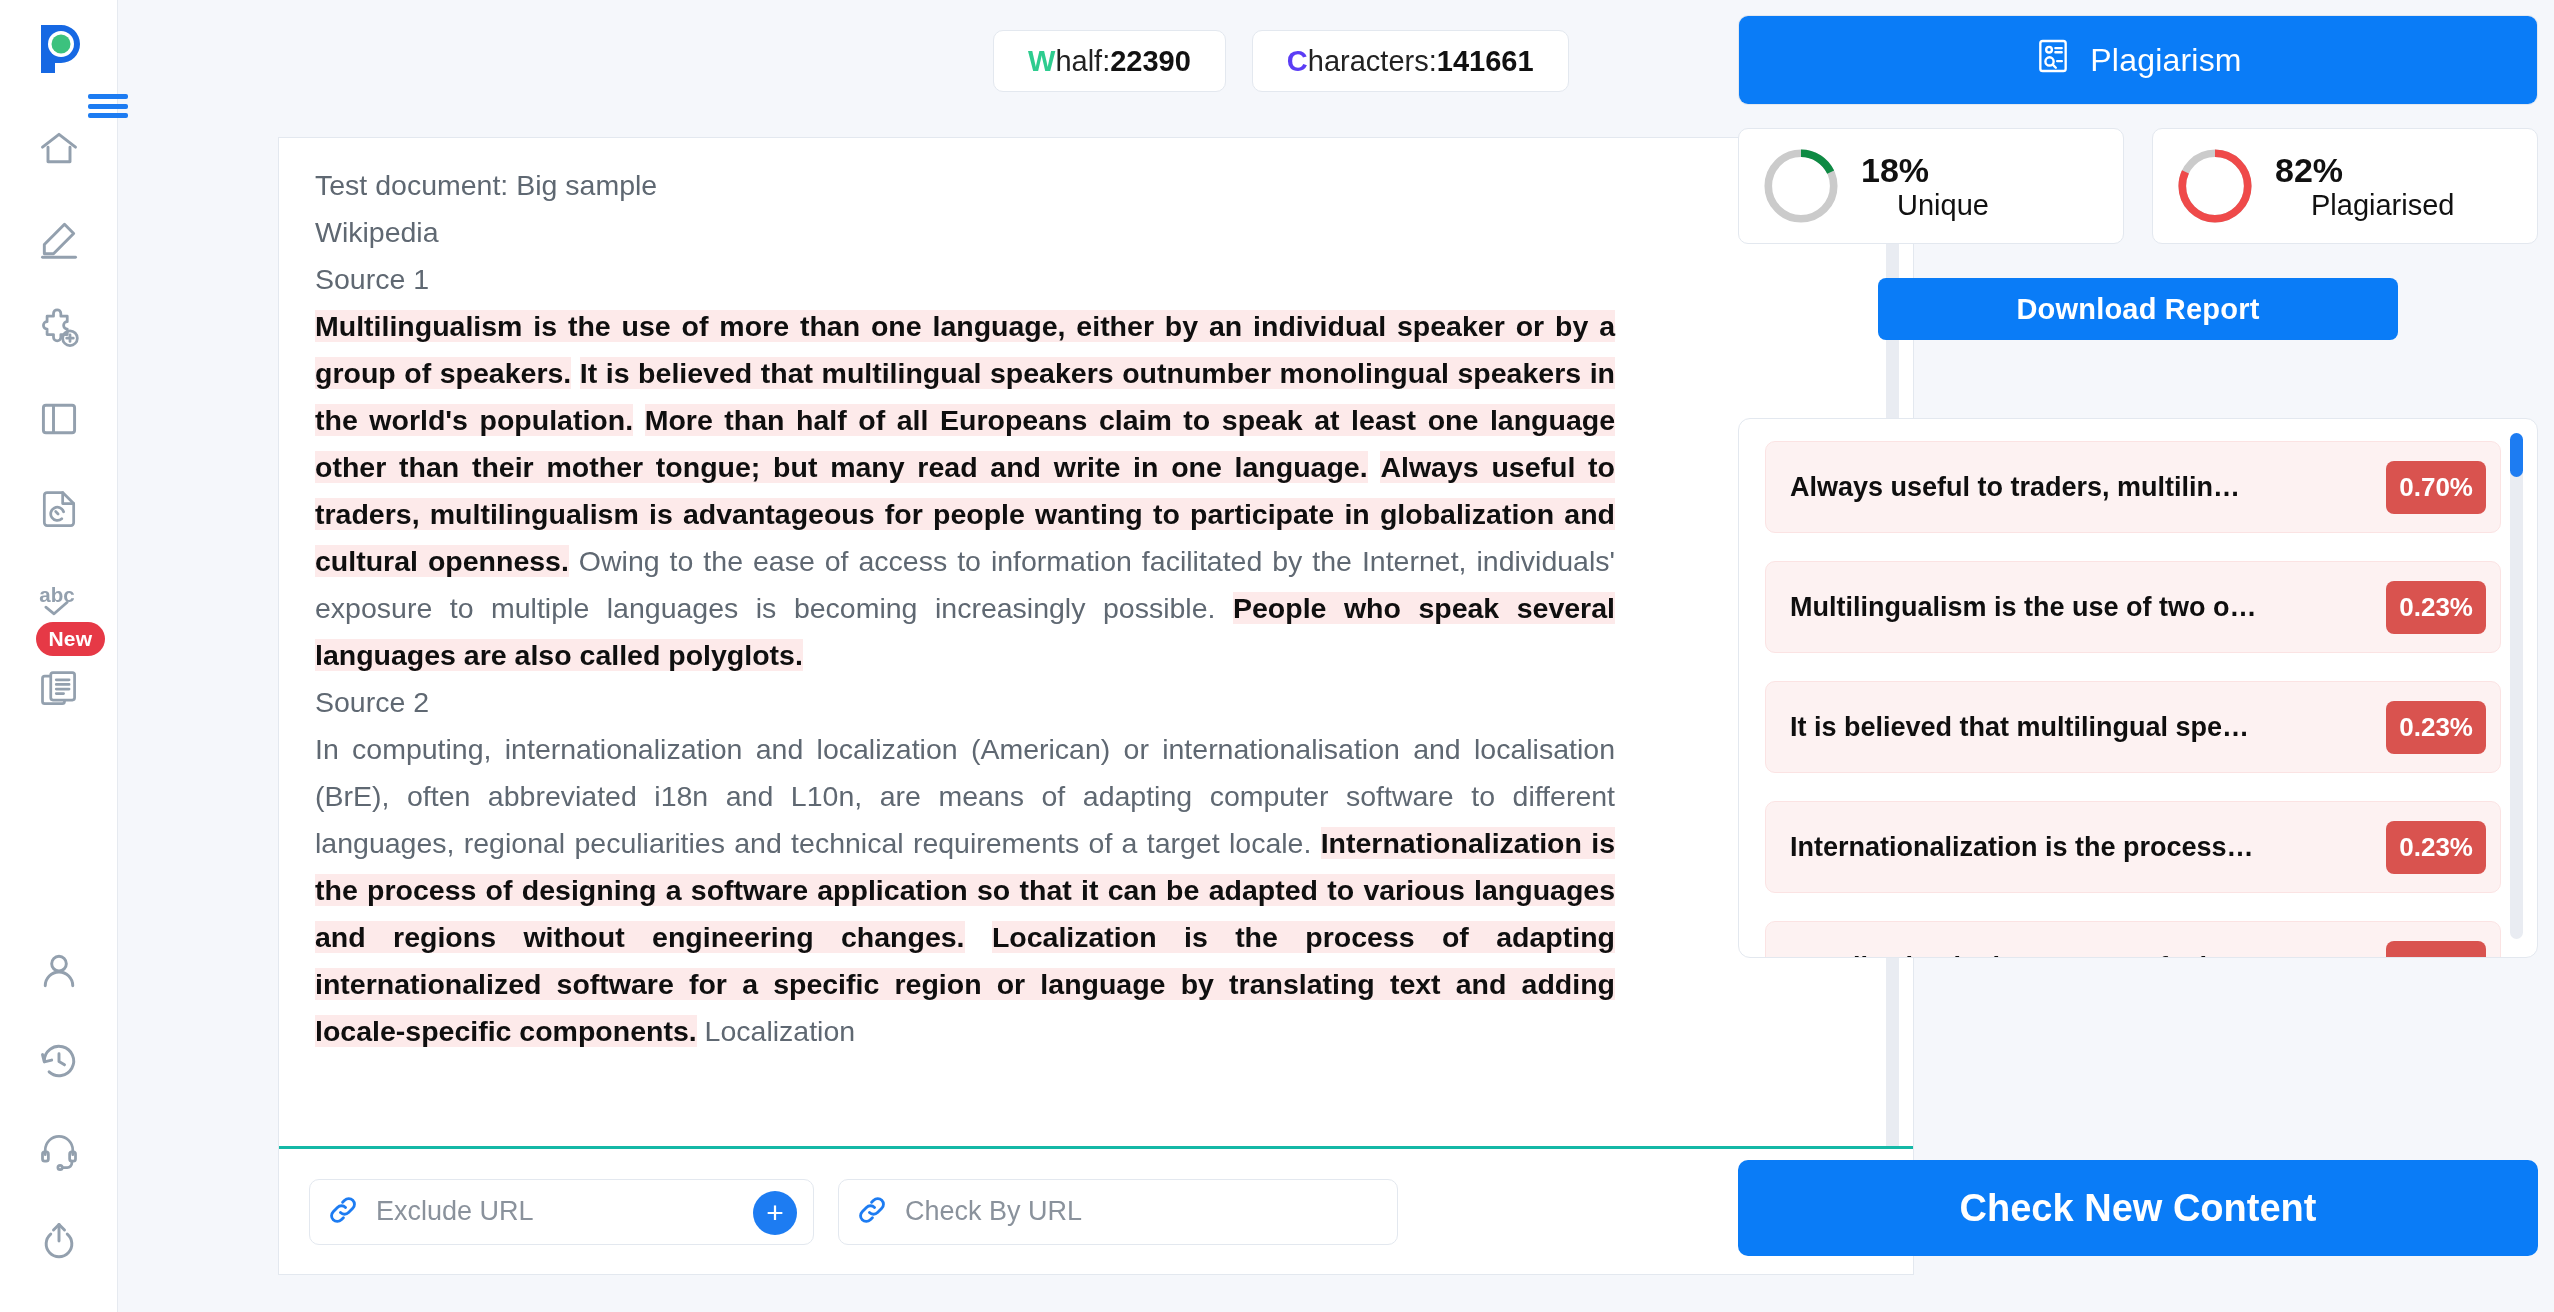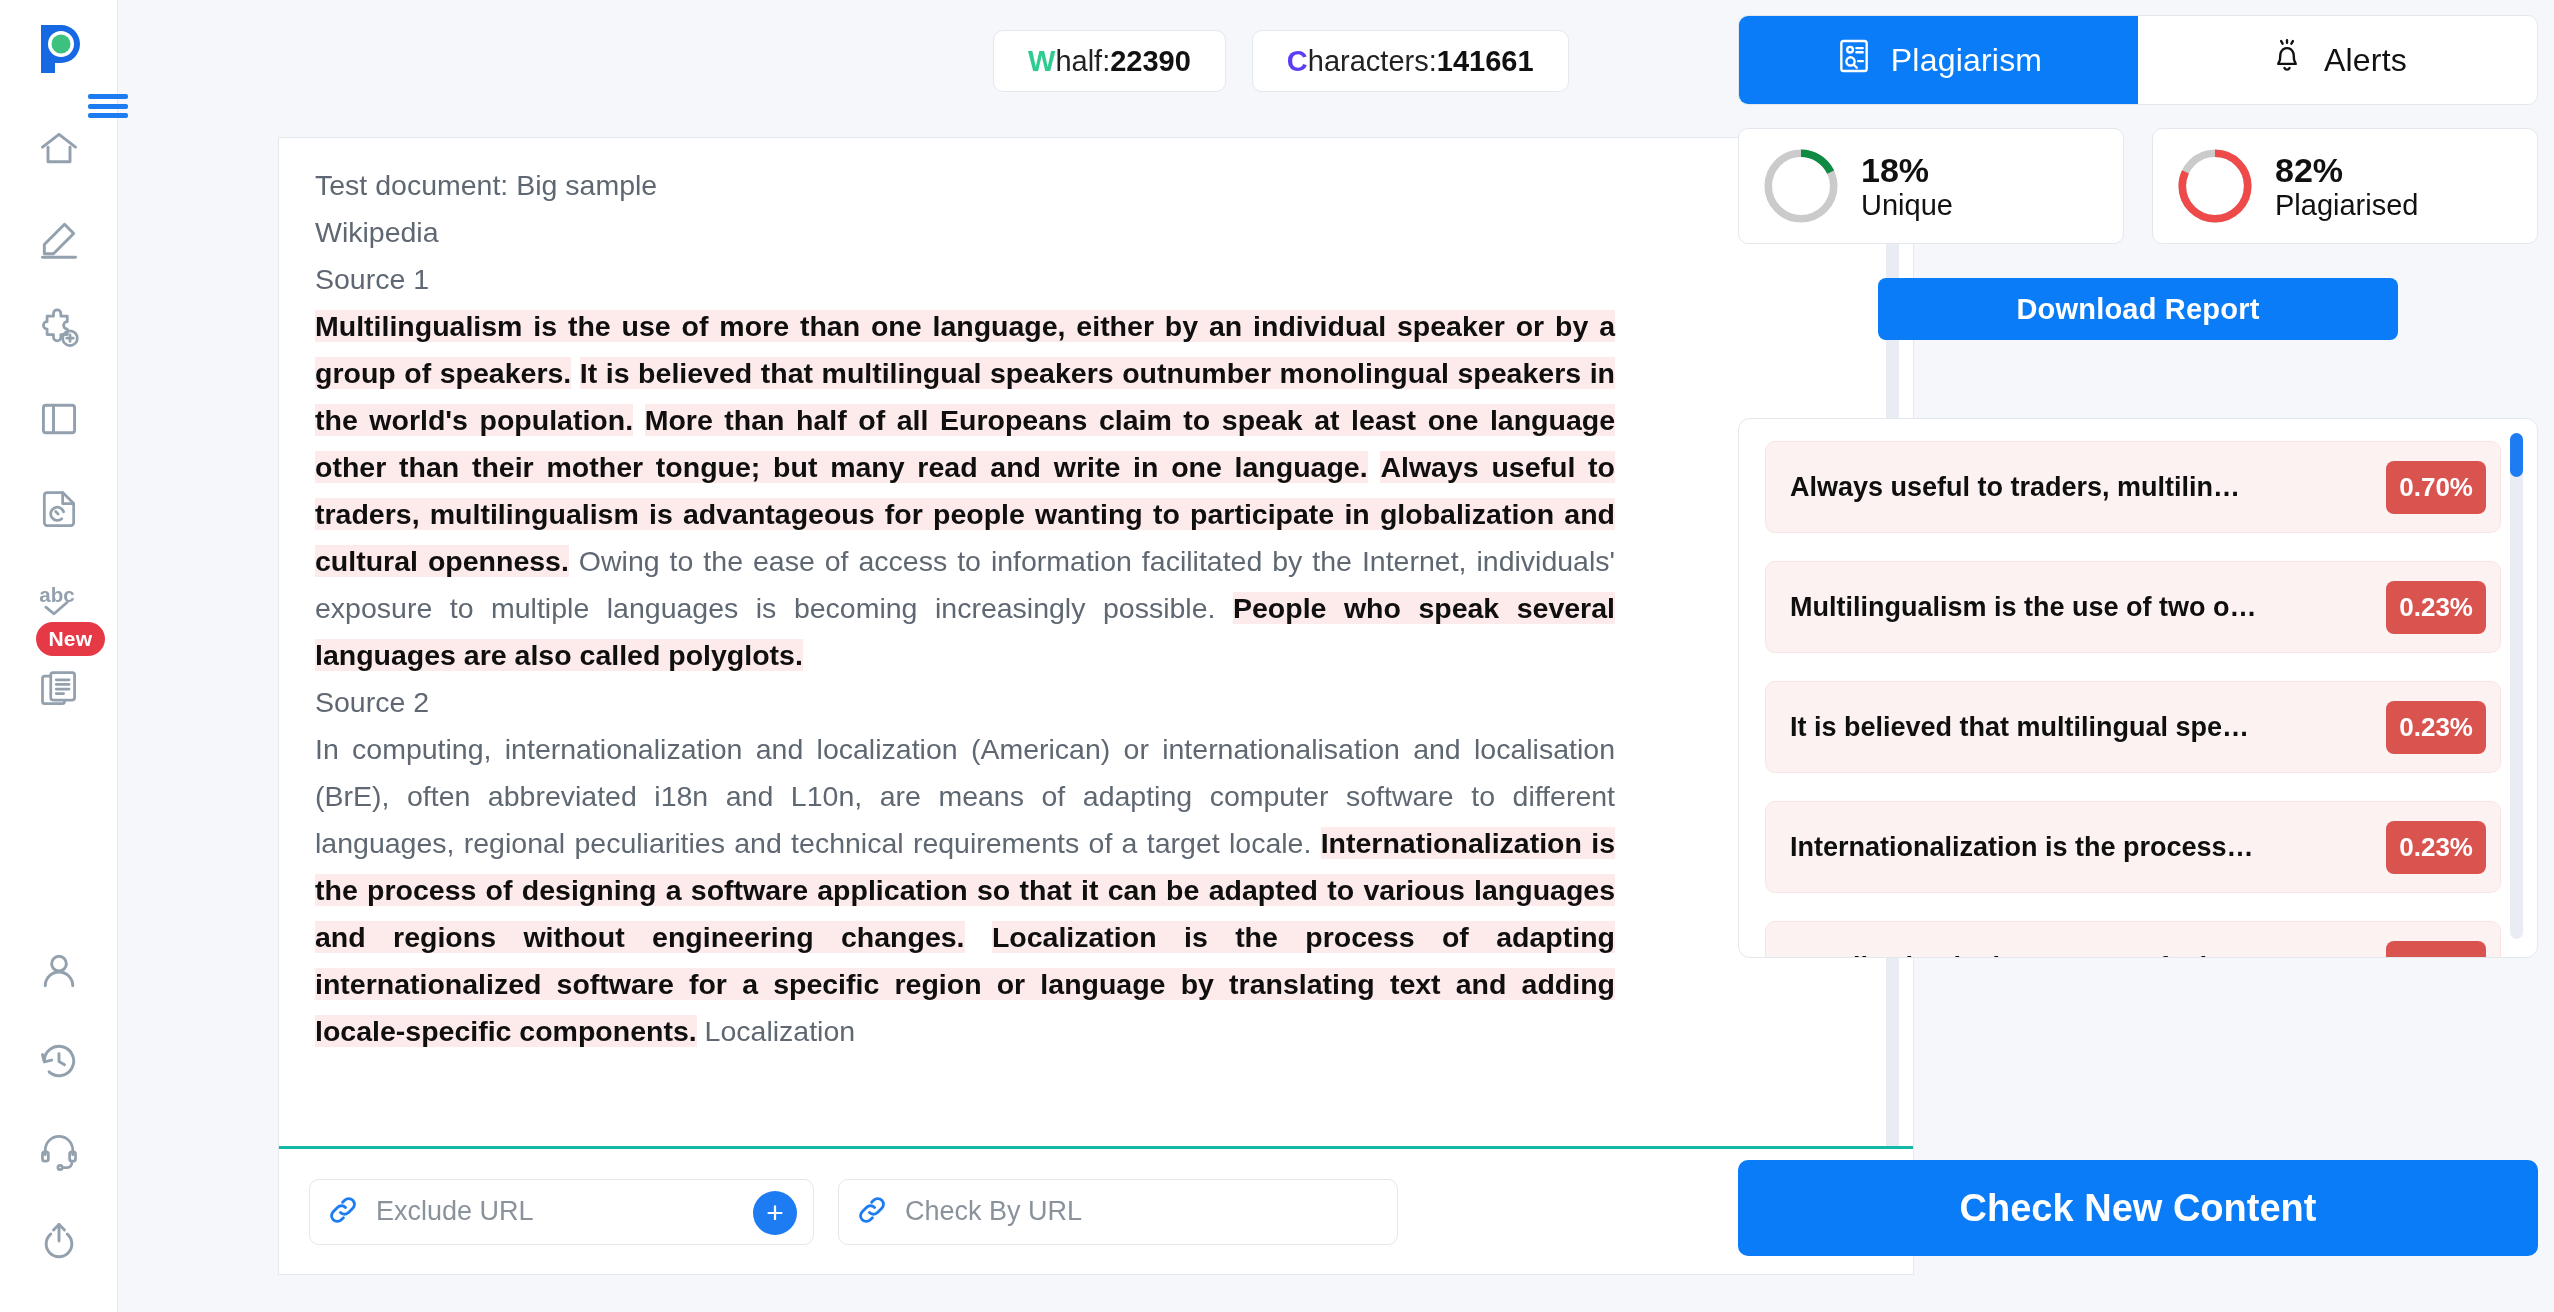--- a/index.html
+++ b/index.html
@@ -145,21 +145,21 @@
   .donuts {
     position:absolute; left: 0; top: 128px;
     width: 800px; display:flex; gap: 28px;
   }
   .donut-card {
     flex: 1 1 0; height: 116px; background:#fff;
     border:1px solid #e3e8ef; border-radius: 10px;
     display:flex; align-items:center; padding-left: 22px; gap: 20px;
   }
   .donut-txt .pct { font-size: 34px; font-weight: 800; color:#111; line-height: 1.12; }
-  .donut-txt .cap { font-size: 29px; font-weight: 400; color:#111; line-height: 1.12; }
+  .donut-txt .cap { font-size: 29px; font-weight: 400; color:#111; line-height: 1.12; margin-left: 36px; }
 
   .dl-btn {
     position:absolute; left: 140px; top: 278px;
     width: 520px; height: 62px;
     background:#0a7cf7; color:#fff; border:none; border-radius: 8px;
     font-family: "Liberation Sans", sans-serif;
     font-size: 29px; font-weight: 700; letter-spacing:.2px;
     display:flex; align-items:center; justify-content:center;
   }
 
@@ -400,30 +400,20 @@
         <svg width="38" height="38" viewBox="0 0 24 24" fill="none" stroke="#ffffff" stroke-width="1.5" stroke-linecap="round" stroke-linejoin="round">
           <rect x="4" y="2.5" width="16" height="19" rx="1.5"></rect>
           <circle cx="9.5" cy="8" r="1.8"></circle>
             <path d="M13.5 7 h4 M13.5 9.6 h4"></path>
           <circle cx="9.8" cy="15.4" r="2.6"></circle>
             <path d="M11.8 17.4 l2 2"></path>
             <path d="M14.6 15.2 h3"></path>
         </svg>
       </span>
       <span class="tab-label">Plagiarism</span>
-    </div>
-    <div class="tab">
-      <span>
-        <svg width="38" height="38" viewBox="0 0 24 24" fill="none" stroke="#111" stroke-width="1.5" stroke-linecap="round" stroke-linejoin="round">
-          <path d="M6.5 17 c0-1 .8-1.4 1-2.4 .3-1.4 0-3.3 .6-4.8 .7-1.7 2.2-2.8 3.9-2.8 s3.2 1.1 3.9 2.8 c.6 1.5 .3 3.4 .6 4.8 .2 1 1 1.4 1 2.4 z"></path>
-          <path d="M10.4 19.6 a1.8 1.8 0 0 0 3.2 0"></path>
-          <path d="M9.2 4.2 l-.9 -1.6 M12 3.6 v-1.6 M14.8 4.2 l.9 -1.6"></path>
-        </svg>
-      </span>
-      <span class="tab-label">Alerts</span>
     </div>
   </div>
 
   <div class="donuts">
     <div class="donut-card">
       <svg width="80" height="80" viewBox="0 0 44 44">
         <circle cx="22" cy="22" r="18" fill="none" stroke="#cbcbcb" stroke-width="4.2"></circle>
         <circle cx="22" cy="22" r="18" fill="none" stroke="#0e8a43" stroke-width="4.2" stroke-dasharray="20.4 92.7" stroke-dashoffset="0" transform="rotate(-90 22 22)" stroke-linecap="butt"></circle>
       </svg>
       <div class="donut-txt">

